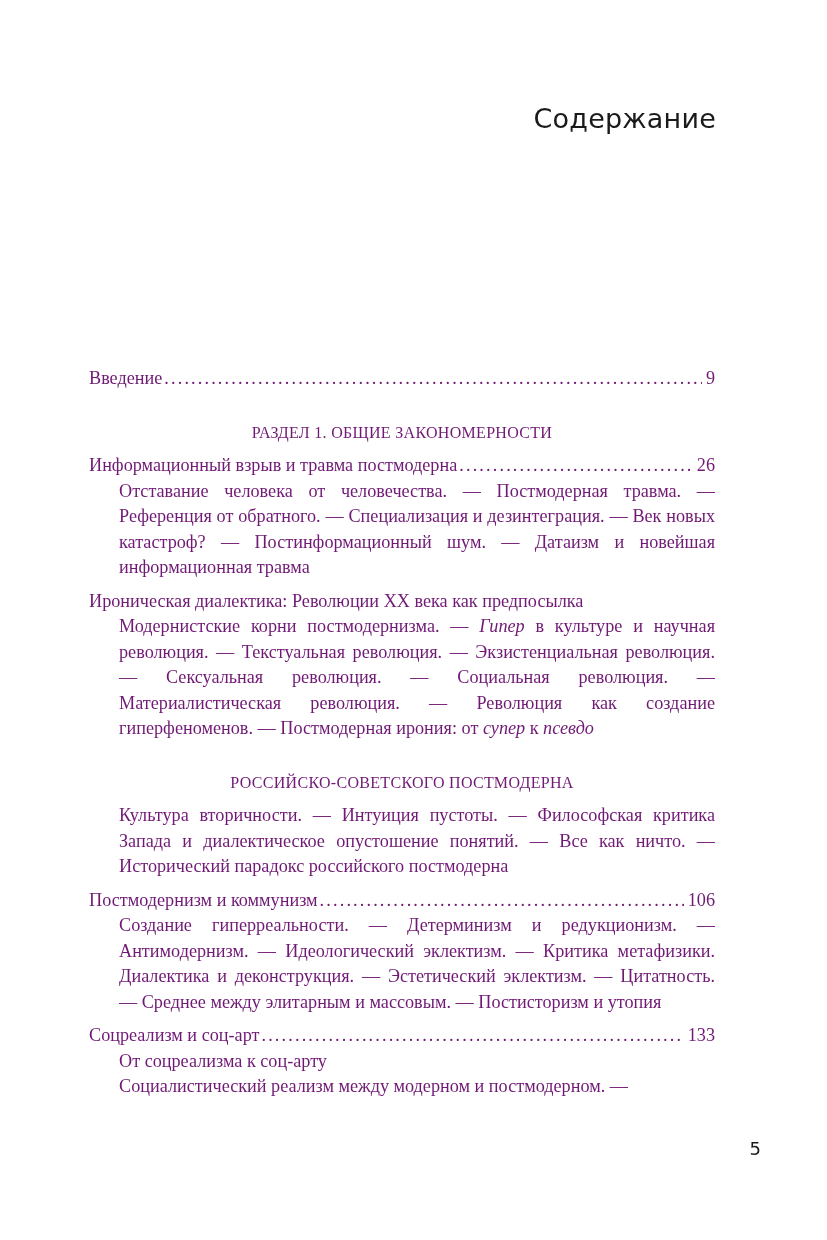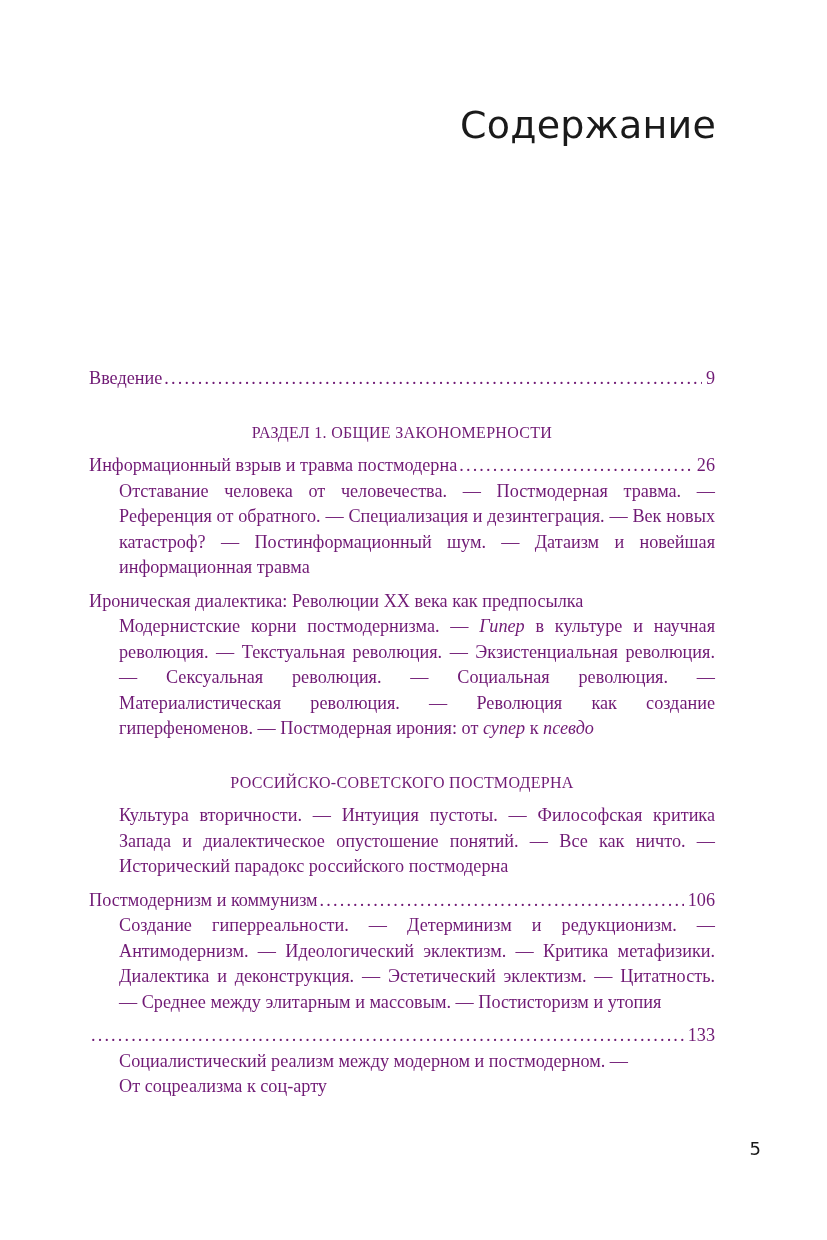--- a/index.html
+++ b/index.html
@@ -12,21 +12,21 @@
       height: 1240px;
       position: relative;
       overflow: hidden;
       color: #1a1a1a;
     }
     .page-title {
       position: absolute;
       top: 103px;
       right: 111px;
       font-family: "DejaVu Sans", sans-serif;
-      font-size: 38px;
+      font-size: 27px;
       font-weight: normal;
       color: #1a1a1a;
       margin: 0;
       letter-spacing: 0.2px;
     }
     .toc {
       position: absolute;
       left: 89px;
       width: 626px;
       top: 366px;
@@ -128,24 +128,25 @@
     <div class="entry-line">
       <span>Постмодернизм и коммунизм</span>
       <span class="dots"></span>
       <span class="page">106</span>
     </div>
     <div class="subtopics">Создание гиперреальности. — Детерминизм и редукционизм. — Антимодернизм. — Идеологический эклектизм. — Критика метафизики. Диалектика и деконструкция. — Эстетический эклектизм. — Цитатность. — Среднее между элитарным и массовым. — Постисторизм и утопия</div>
   </div>
 
   <div class="entry">
     <div class="entry-line">
+      <span>Соцреализм и соц-арт</span>
       <span class="dots"></span>
       <span class="page">133</span>
     </div>
     <div class="subtopics" style="text-align:left">
+      <div>От соцреализма к соц-арту</div>
       <div>Социалистический реализм между модерном и постмодерном. —</div>
-      <div>От соцреализма к соц-арту</div>
     </div>
   </div>
 
 </div>
 
 <div class="page-number">5</div>
 
 </body></html>

